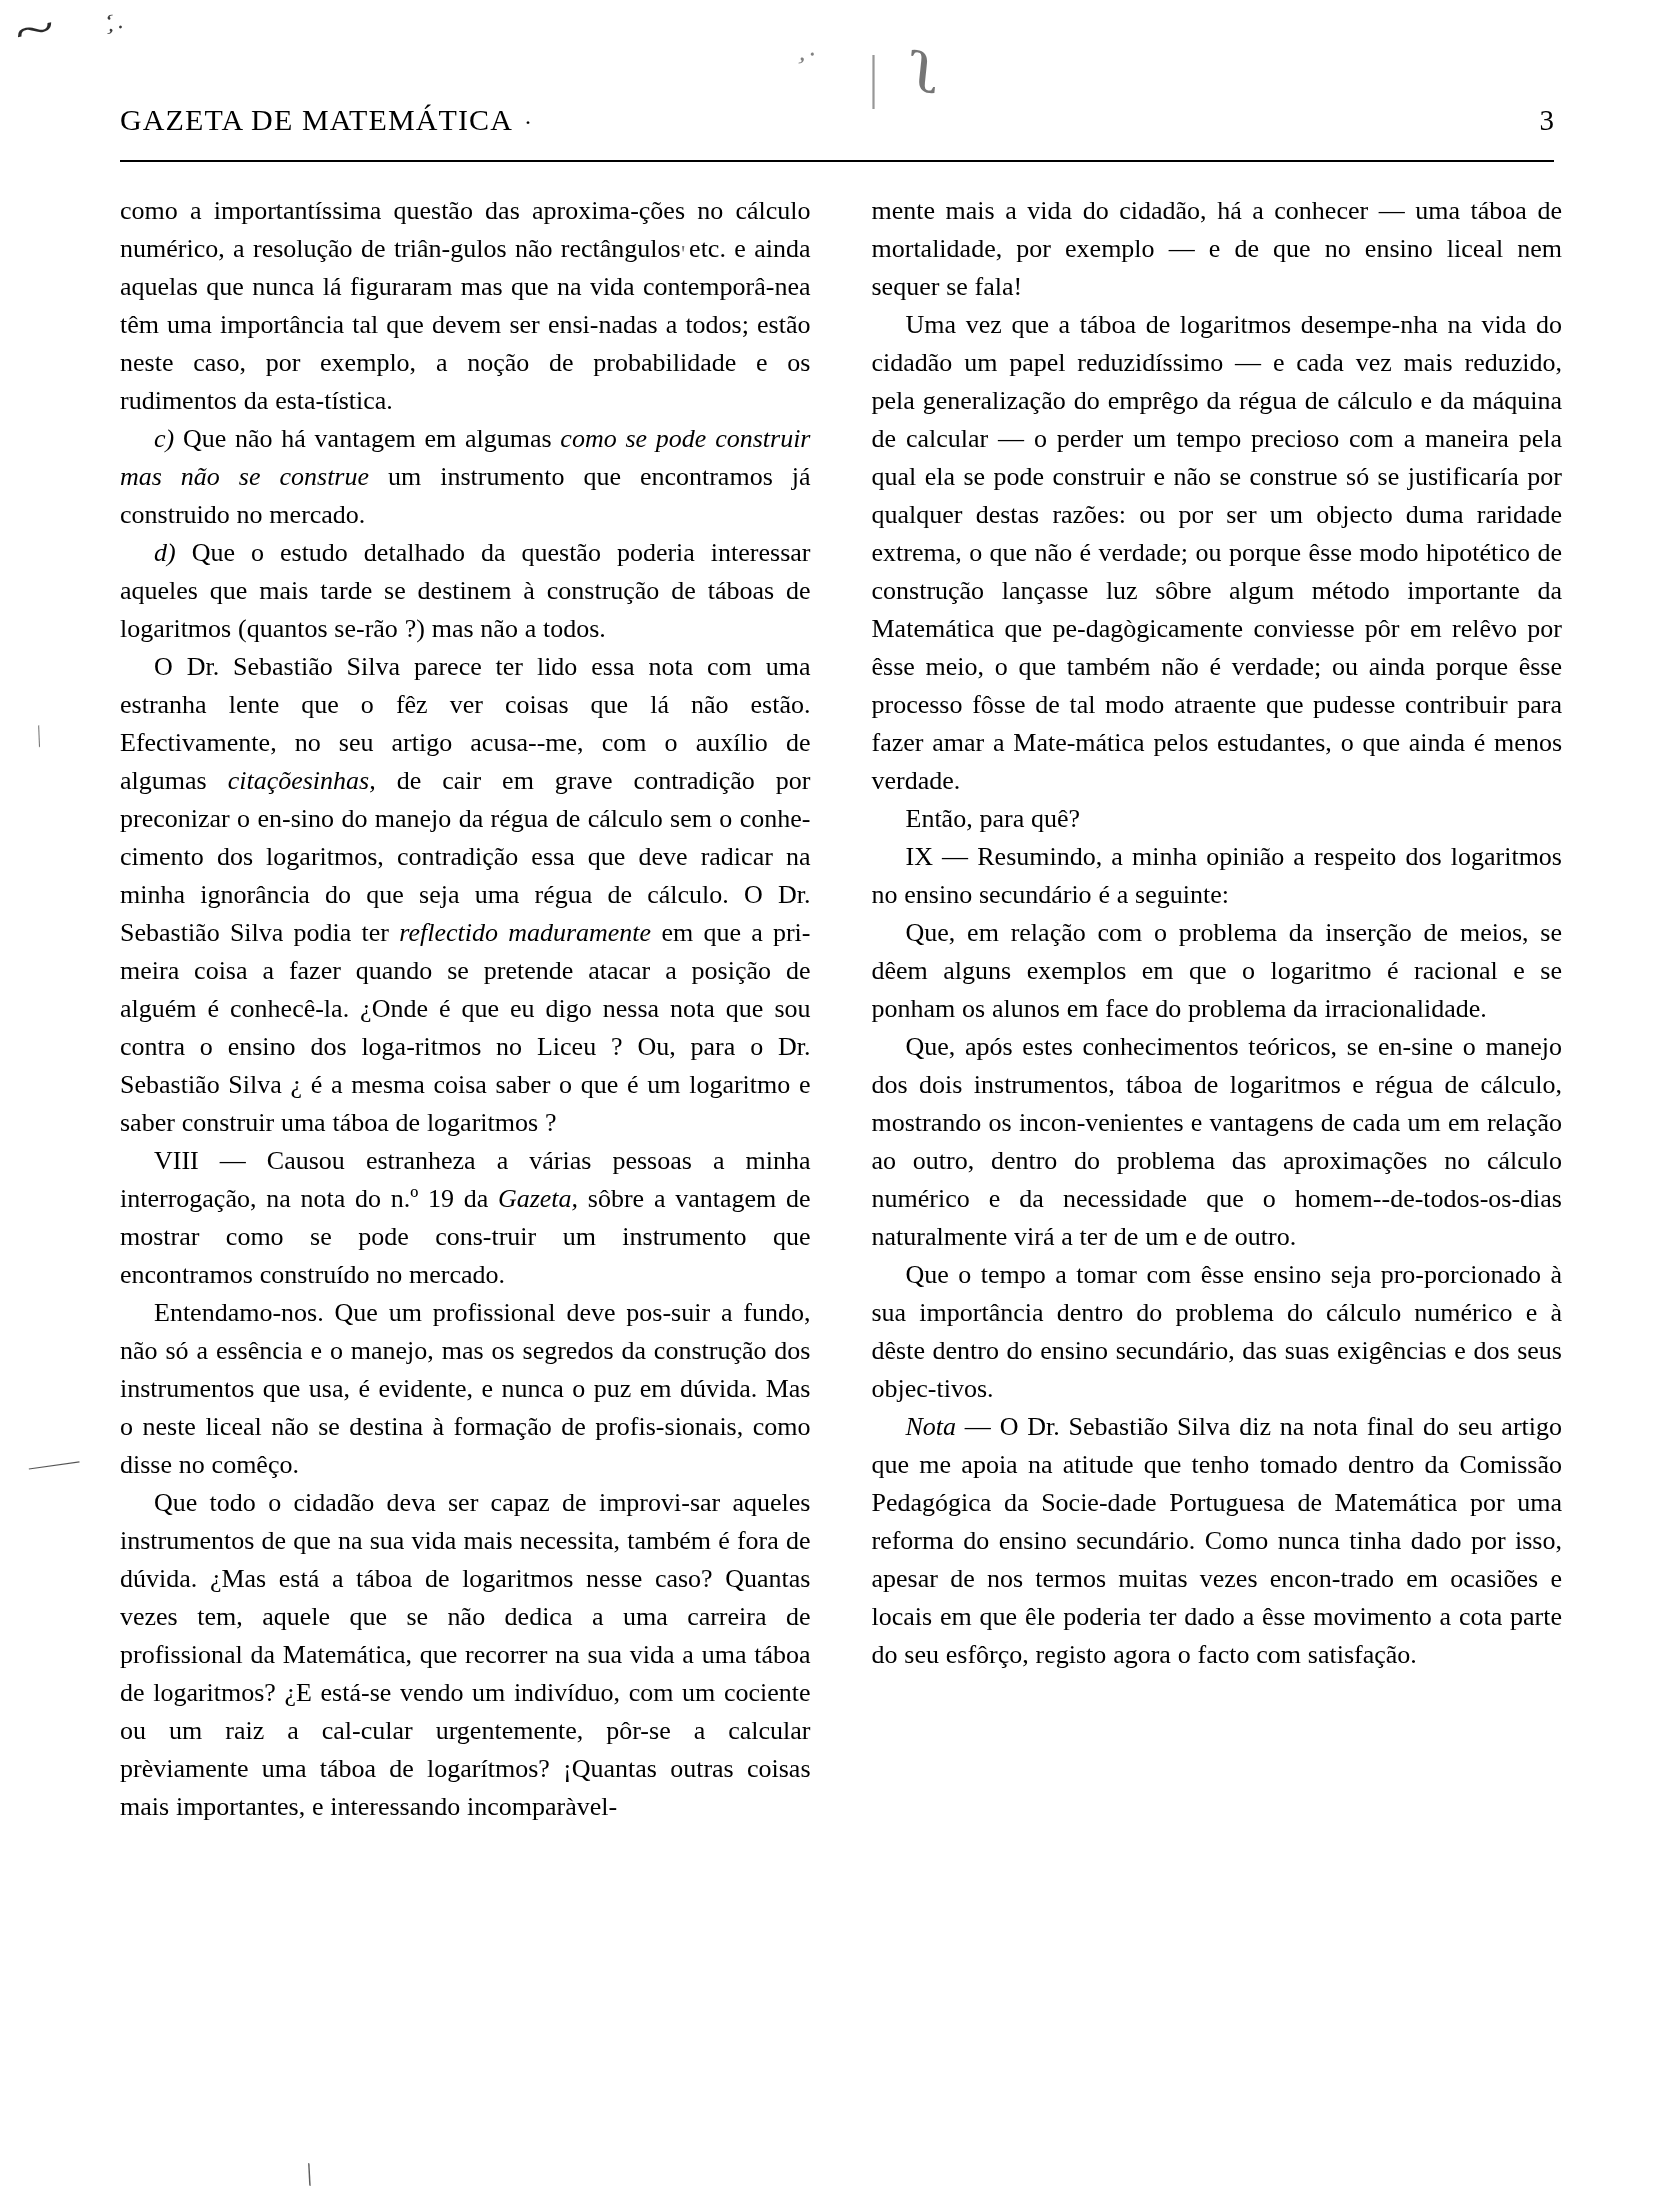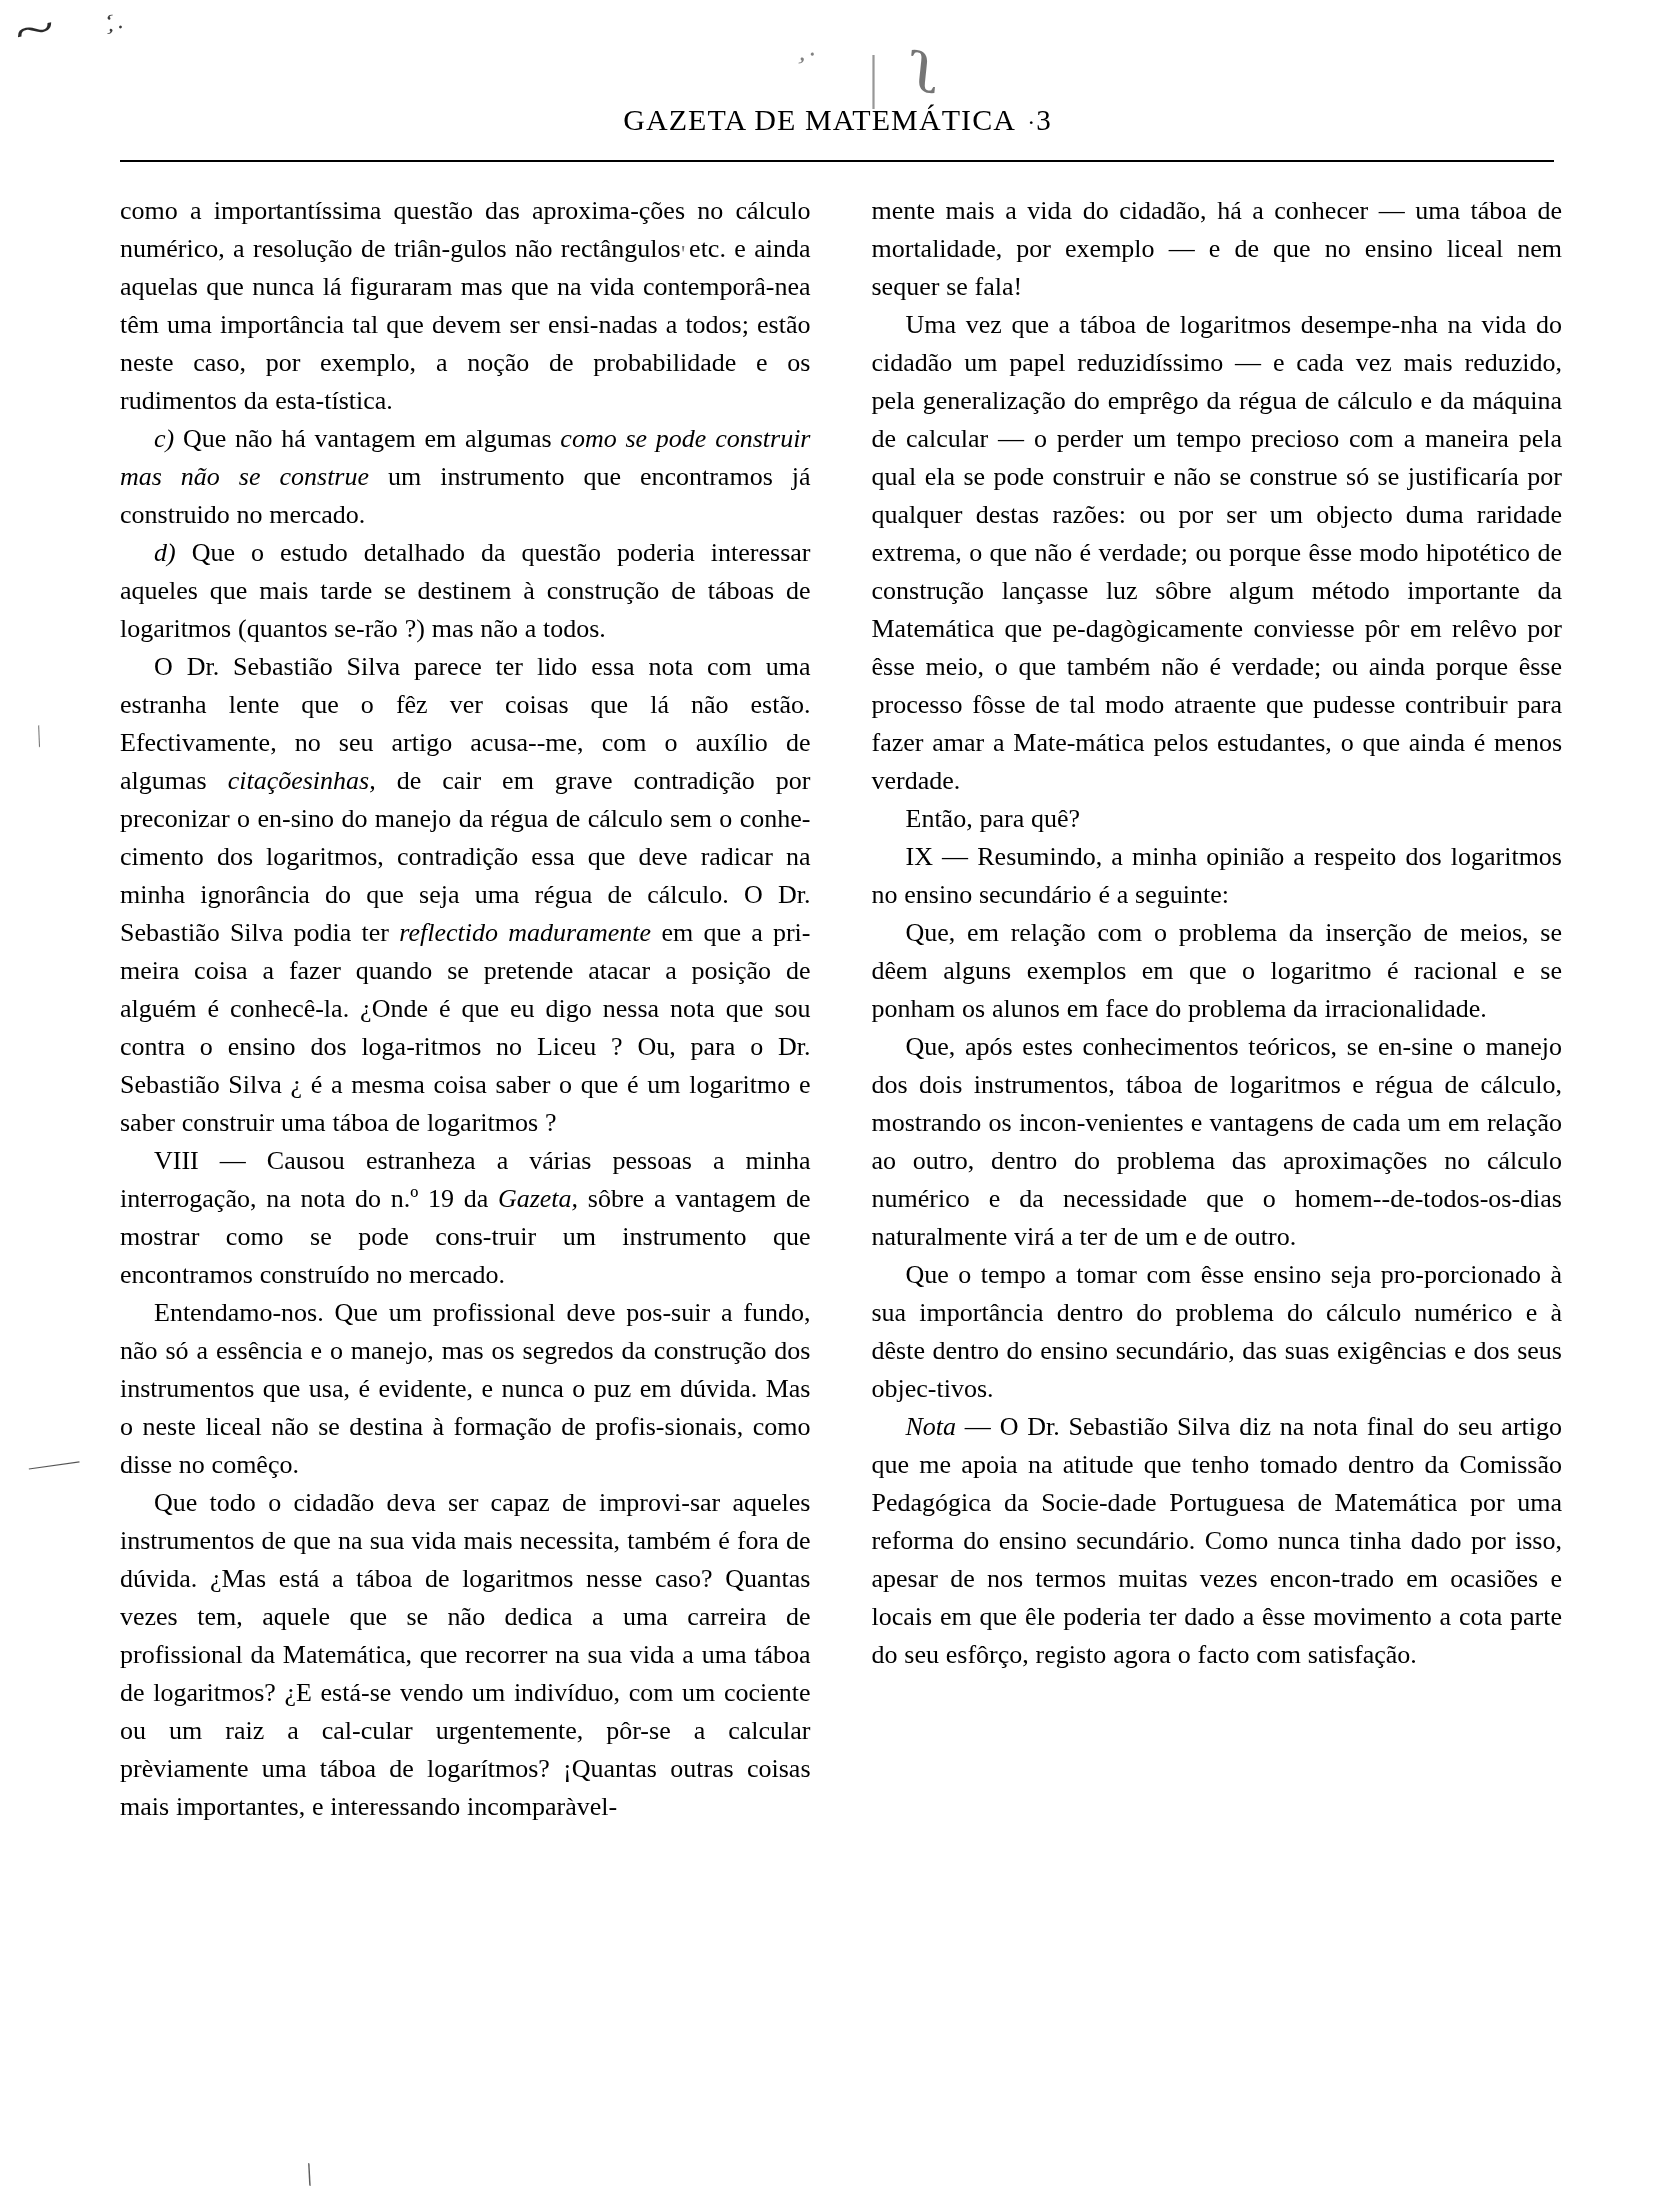--- a/index.html
+++ b/index.html
@@ -84,21 +84,21 @@
   }
 
   
   .running-head {
     position: absolute;
     left: 120px;
     top: 103px;
     width: 1434px;
     display: flex;
     align-items: flex-end;
-    justify-content: center;
+    justify-content: space-between;
   }
   .journal-title {
     font-size: 30px;
     letter-spacing: 1.1px;
     font-variant: small-caps;
     text-transform: uppercase;
     font-weight: 400;
     white-space: nowrap;
   }
   .journal-title .dot-after {

